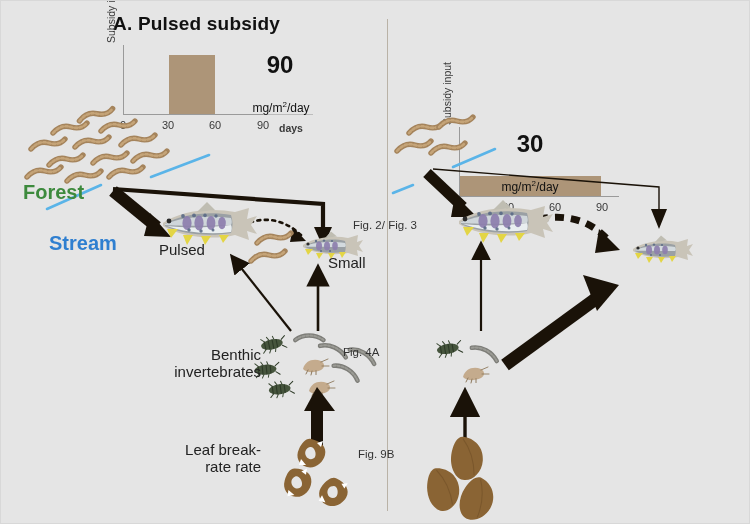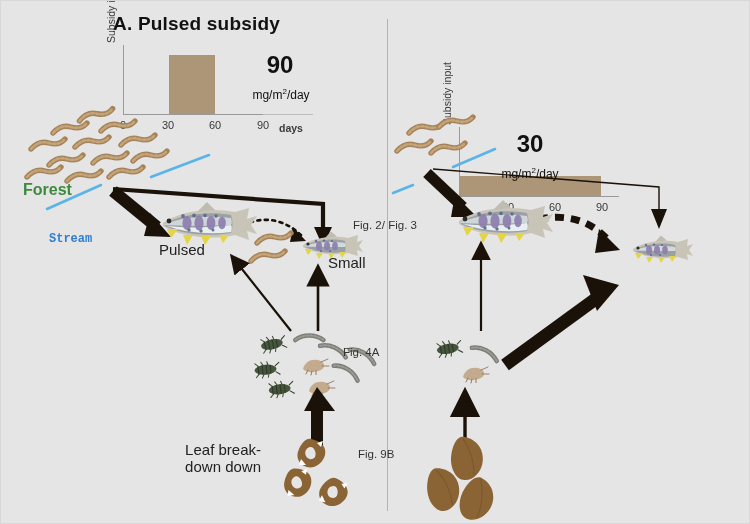--- a/index.html
+++ b/index.html
@@ -2,30 +2,30 @@
 <html><head>
 <meta charset="utf-8">
 <style>
   html,body{margin:0;padding:0;background:#fff;}
   body{font-family:"Liberation Sans",sans-serif;}
   #fig{position:relative;width:750px;height:524px;background:#e5e5e5;
        border:1px solid #d8d8d8;box-sizing:border-box;overflow:hidden;}
   .abs{position:absolute;}
   .panel-title{font-size:19px;font-weight:bold;color:#111;letter-spacing:.2px;white-space:nowrap;}
   .big-num{font-size:24px;font-weight:bold;color:#111;text-align:center;line-height:1;}
-  .unit{font-size:12px;color:#111;text-align:center;margin-top:8px;white-space:nowrap;}
+  .unit{font-size:12px;color:#111;text-align:center;margin-top:21px;white-space:nowrap;}
   .axis-lbl{font-size:11px;color:#3a3a3a;white-space:nowrap;}
   .ylabel{font-size:10.5px;color:#3a3a3a;white-space:nowrap;
           transform:rotate(-90deg);transform-origin:left top;}
   .days{font-size:10.5px;color:#3a3a3a;}
   .chart-box{position:relative;}
   .axis-line{position:absolute;background:#9a9a9a;}
   .bar{position:absolute;background:#ad9578;}
-  .label-forest{font-size:16px;font-weight:bold;color:#3d8a3d;white-space:nowrap;}
-  .label-stream{font-size:12px;font-weight:bold;color:#2f7fd0;white-space:nowrap;font-family:Liberation Mono, monospace;}
+  .label-forest{font-size:20px;font-weight:bold;color:#3d8a3d;white-space:nowrap;}
+  .label-stream{font-size:20px;font-weight:bold;color:#2f7fd0;white-space:nowrap;}
   .fish-lbl{font-size:15px;color:#222;white-space:nowrap;}
   .side-lbl{font-size:15px;color:#222;text-align:right;line-height:1.15;white-space:nowrap;}
   .fig-ref{font-size:11.5px;color:#333;white-space:nowrap;}
   .divider{position:absolute;width:1px;background:#b9b2a6;}
   svg{display:block;overflow:visible;}
 </style>
 </head>
 <body>
 
 <div id="fig">
@@ -318,23 +318,27 @@
       <line x1="78" y1="330" x2="78" y2="278" stroke="#1a1208" stroke-width="3.4" marker-end="url(#arrowThinB)"></line>
     </g>
 
     <g>
       <use href="#leafWhole" x="58" y="322" transform="rotate(-14 58 322)"></use>
       <use href="#leafWhole" x="32" y="356" transform="rotate(-22 32 356)"></use>
       <use href="#leafWhole" x="76" y="356" transform="rotate(8 76 356)"></use>
     </g>
   </svg>
 
+  <div class="abs side-lbl" style="left:150px;top:345px;width:110px;">
+    <span>Benthic</span><br>
+    <span>invertebrates</span>
+  </div>
 
   <div class="abs side-lbl" style="left:150px;top:440px;width:110px;">
     <span>Leaf break-</span><br>
-    <span>down down</span>
+    <span>rate rate</span>
   </div>
 
   <div class="abs fig-ref" style="left:352px;top:218px;">Fig. 2/ Fig. 3</div>
   <div class="abs fig-ref" style="left:342px;top:337px;margin-top:8px;">Fig. 4A</div>
   <div class="abs fig-ref" style="left:357px;top:447px;">Fig. 9B</div>
 
 </div>
 
 </body></html>

